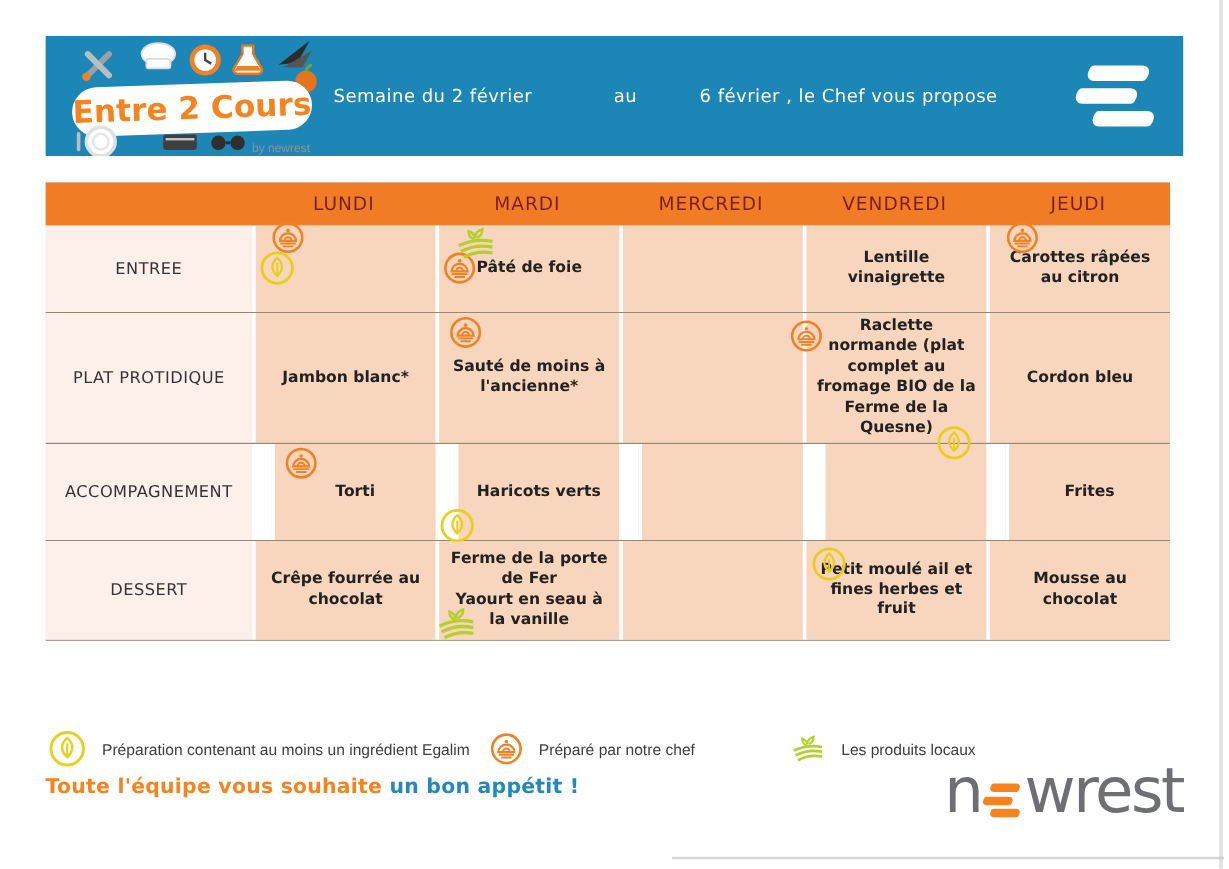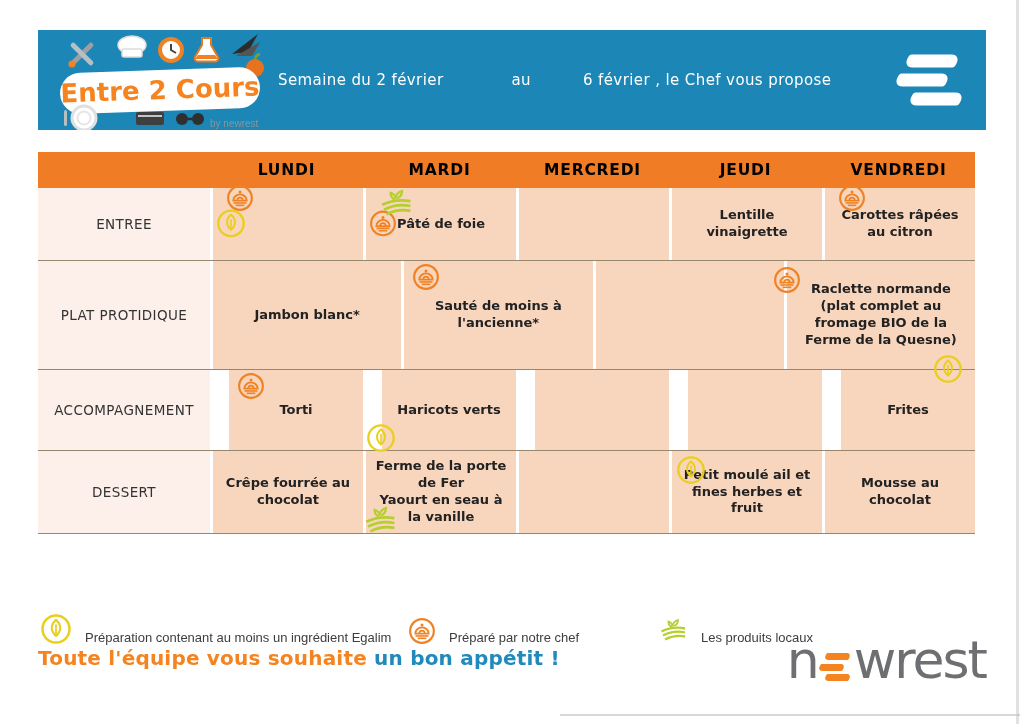--- a/index.html
+++ b/index.html
@@ -17,21 +17,21 @@
          transform:skewX(-30deg);margin:6px 0;}
   .nleaf:nth-child(1){margin-left:10px;}
   .nleaf:nth-child(2){margin-left:0;}
   .nleaf:nth-child(3){margin-left:14px;}
 
   
   .menu{position:absolute;left:38px;top:152px;width:937px;}
   .mhead{display:flex;height:36px;background:var(--orange,#f07d26);}
   .mhead .hspacer{width:172px;}
   .mhead .dh{flex:1;display:flex;align-items:center;justify-content:center;
-             color:#000000;font-weight:bold;font-size:15.5px;letter-spacing:.8px;}
+             color:#7f1d1d;font-weight:normal;font-size:15.5px;letter-spacing:.8px;}
   .mrow{display:flex;border-top:1px solid #97876f;position:relative;}
   .r0{border-top:none;height:72px;} .r1{height:108px;} .r2{height:80px;gap:16px;}
   .r3{height:74px;} .r4{height:82px;border-bottom:1px solid #97876f;}
   .rlabel{width:172px;background:var(--labelbg,#fdf0ea);display:flex;align-items:center;
           justify-content:center;font-size:13.5px;color:#333;letter-spacing:.4px;}
   .mcell{flex:1;background:var(--peach,#f8d5bd);border-left:3px solid #fff;position:relative;
          display:flex;align-items:center;justify-content:center;padding:2px 7px;box-sizing:border-box;}
   .ctext{font-weight:bold;font-size:13px;color:#222;text-align:center;line-height:1.3;}
 
   
@@ -44,27 +44,27 @@
   .pos-tlout{top:5px;left:-14px;z-index:3;}
   .pos-ml{top:50%;transform:translateY(-52%);left:3px;}
   .pos-tlbig{top:-1px;left:12px;z-index:3;}
   .pos-bl{bottom:-3px;left:-4px;z-index:3;}
   .pos-bover{bottom:-15px;right:12px;z-index:3;}
   .pos-thigh{top:-28px;left:0px;z-index:3;}
   .pos-tl2{top:4px;left:4px;z-index:3;}
 
   
   .legend{position:absolute;left:38px;top:603px;width:937px;height:42px;}
-  .lg{position:absolute;display:flex;align-items:flex-end;gap:13px;height:42px;}
+  .lg{position:absolute;display:flex;align-items:center;gap:13px;height:42px;}
   .lg .lgi{flex:none;} .lg .lgi svg{display:block;}
   .lg .lgl{font-family:"Liberation Sans",sans-serif;font-size:13px;color:#3d3d3d;}
   #lg0{left:2px;} #lg1{left:370px;} #lg2{left:620px;}
 
   
-  .msg{position:absolute;left:38px;top:646px;font-size:20px;font-weight:bold;letter-spacing:.2px;white-space:nowrap;}
+  .msg{position:absolute;left:38px;top:646px;font-size:17px;font-weight:bold;letter-spacing:.2px;white-space:nowrap;}
   .msg .mo{color:var(--accentorange,#f5831f);} .msg .mb{color:var(--accentblue,#2189bb);}
   .wordmark{position:absolute;right:38px;top:634px;display:flex;align-items:center;
             color:var(--brandgray,#6d6f72);font-size:52px;letter-spacing:-2px;line-height:1;}
   .bars{display:flex;flex-direction:column;gap:3.5px;margin:14px 4px 0 4px;}
   .bar{width:25px;height:7px;background:var(--accentorange,#f5831f);
        border-radius:1px 5px 1px 5px;transform:skewX(-28deg);}
   .bar:nth-child(1){margin-left:3px;}
   .bar:nth-child(2){margin-left:-3px;}
   .bar:nth-child(3){margin-left:3px;}
 
@@ -148,22 +148,22 @@
   </div>
 </div>
 
 <div class="menu">
   <div class="mhead">
     <div class="hspacer"></div>
 
   <div class="dh">LUNDI</div>
       <div class="dh">MARDI</div>
       <div class="dh">MERCREDI</div>
+      <div class="dh">VENDREDI</div>
       <div class="dh">JEUDI</div>
-      <div class="dh">VENDREDI</div>
     </div>
   <div>
       <div class="mrow r0">
         <div class="rlabel">ENTREE</div>
         <div class="mcell">
           <span class="ic pos-tl ictype-chef">
             <svg viewBox="0 0 26 26">
     <circle cx="13" cy="13" r="11" fill="none" stroke="#ef8224" stroke-width="2"></circle>
     <circle cx="13" cy="7.4" r="1.4" fill="#ef8224"></circle>
     <path d="M6.8 15.5 a6.2 5.8 0 0 1 12.4 0 Z" fill="none" stroke="#ef8224" stroke-width="1.7"></path>
@@ -266,20 +266,25 @@
           </span>
           <span class="ic pos-bover ictype-egalim">
             <svg viewBox="0 0 26 26">
     <circle cx="13" cy="13" r="11" fill="none" stroke="#e9cf1d" stroke-width="2"></circle>
     <path d="M13 5.6 C17.6 9.4 17.6 14.6 13 18.6 C8.4 14.6 8.4 9.4 13 5.6 Z" fill="none" stroke="#e9cf1d" stroke-width="1.7"></path>
     <path d="M13 9.4 V18.6" stroke="#e9cf1d" stroke-width="1.4"></path>
             </svg>
           </span>
           <div class="ctext">
             <div>Raclette normande (plat complet au fromage BIO de la Ferme de la Quesne)</div>
+          </div>
+        </div>
+        <div class="mcell">
+          <div class="ctext">
+            <div>Cordon bleu</div>
           </div>
         </div>
       </div>
       <div class="mrow r2">
         <div class="rlabel">ACCOMPAGNEMENT</div>
         <div class="mcell">
           <span class="ic pos-tl0 ictype-chef">
             <svg viewBox="0 0 26 26">
     <circle cx="13" cy="13" r="11" fill="none" stroke="#ef8224" stroke-width="2"></circle>
     <circle cx="13" cy="7.4" r="1.4" fill="#ef8224"></circle>

